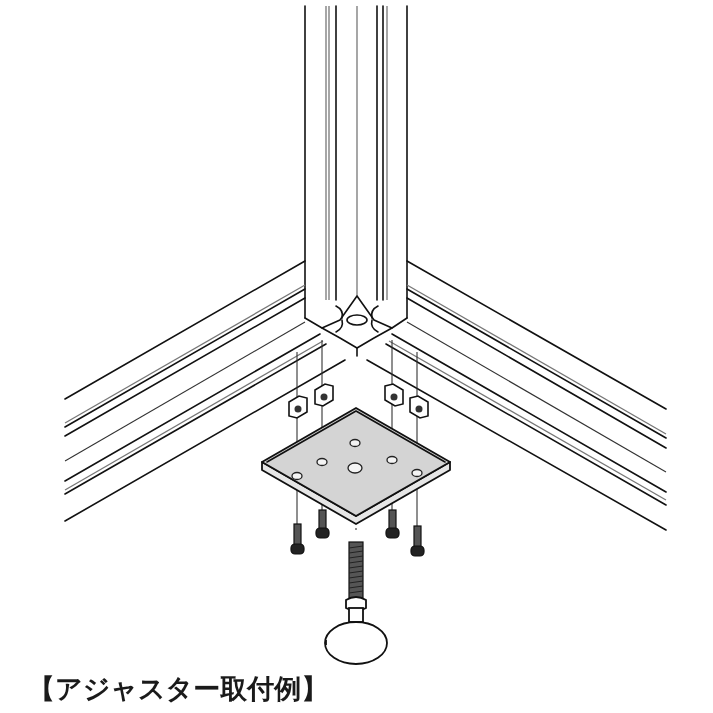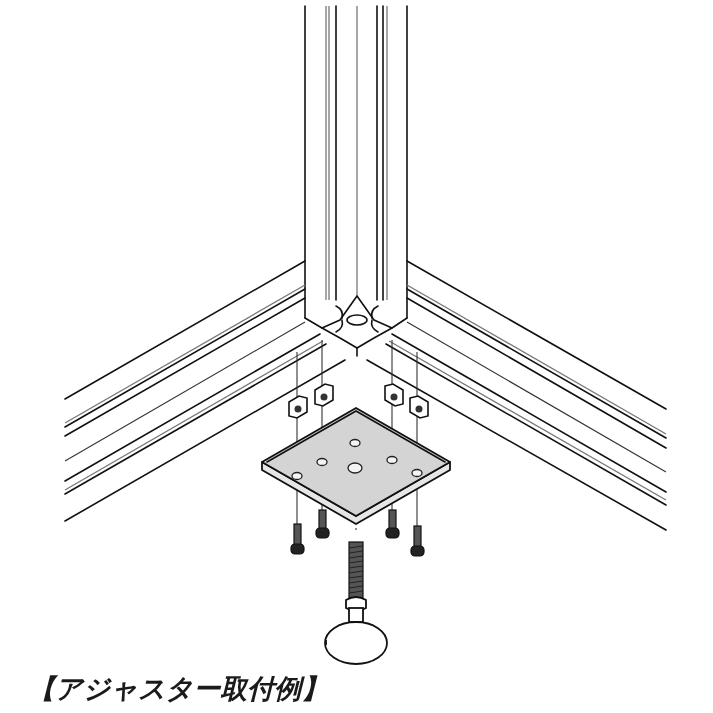--- a/index.html
+++ b/index.html
@@ -1,21 +1,21 @@
 <!DOCTYPE html>
 <html><head>
   <meta charset="utf-8">
   <style>
     html, body { margin: 0; padding: 0; background: #ffffff; }
     body { width: 713px; height: 713px; position: relative; overflow: hidden; font-family: "DejaVu Sans", sans-serif; }
     #diagram { position: absolute; left: 0; top: 0; width: 713px; height: 713px; }
     .caption {
       position: absolute; left: 28px; top: 671px;
       font-family: "DejaVu Sans", sans-serif; font-weight: bold;
-      font-size: 27px; color: #1a1a1a; letter-spacing: 0px; white-space: nowrap; font-style: italic;
+      font-size: 27px; color: #1a1a1a; letter-spacing: 0px; white-space: nowrap;
     }
     .ln { stroke: #111; fill: none; stroke-width: 1.6; stroke-linecap: round; stroke-linejoin: round; }
     .thin { stroke: #333; fill: none; stroke-width: 1.1; }
     .gray { stroke: #777; fill: none; stroke-width: 1.3; }
     .plate-top { fill: #d4d4d4; stroke: #111; stroke-width: 1.8; stroke-linejoin: round; }
     .plate-side { fill: #e6e6e6; stroke: #111; stroke-width: 1.8; stroke-linejoin: round; }
     .hole { fill: #f4f4f4; stroke: #222; stroke-width: 1.3; }
     .nut { fill: #ffffff; stroke: #111; stroke-width: 1.6; }
     .bolt-shaft { fill: #555; stroke: #111; stroke-width: 1.2; }
     .bolt-head { fill: #222; stroke: #111; stroke-width: 1.2; }

